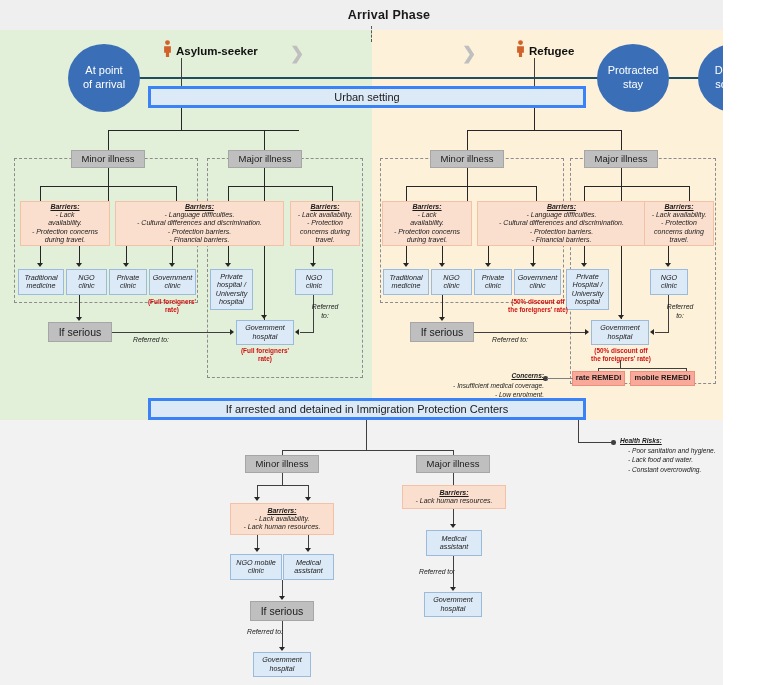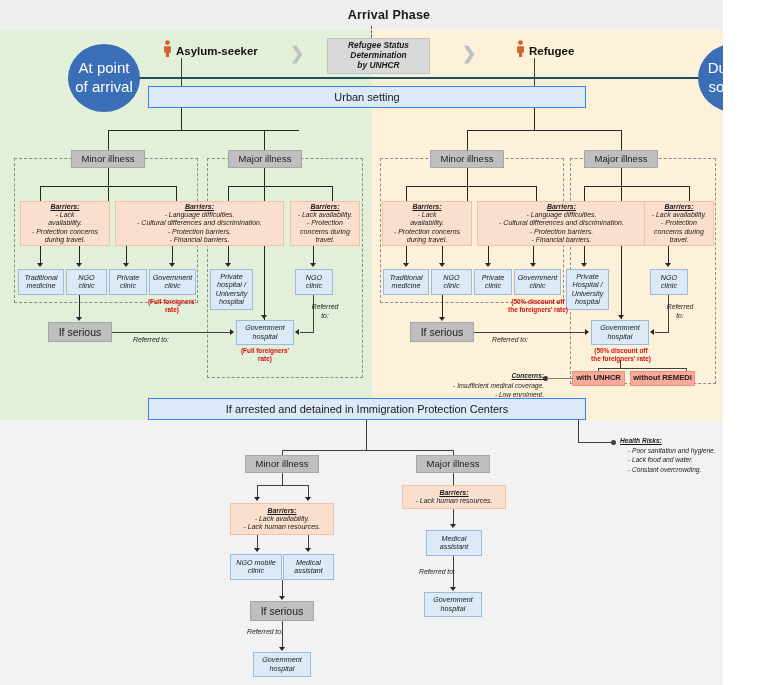--- a/index.html
+++ b/index.html
@@ -23,38 +23,38 @@
 
   
   #phase-divider{position:absolute;left:371px;top:26px;width:0;height:16px;
     border-left:1.4px dashed #595959;}
 
   
   .box{position:absolute;box-sizing:border-box;display:flex;align-items:center;
     justify-content:center;text-align:center;line-height:1.18;}
   .blue{background:#dce9f7;border:1px solid #9bbbdd;color:#1a1a1a;
     font-style:italic;font-size:7.2px;}
-  .blue-bar{background:#dce9f7;border:1px solid #3b82f6;color:#1a1a1a;
+  .blue-bar{background:#dce9f7;border:3px solid #3b82f6;color:#1a1a1a;
     font-size:11px;font-style:normal;}
   .gray{background:#bfbfbf;border:1px solid #a6a6a6;color:#1a1a1a;font-size:9.5px;}
   .gray-dark{background:#bfbfbf;border:1px solid #a6a6a6;color:#1a1a1a;font-size:10.5px;}
   .peach{background:#fbdfce;border:1px solid #f3c2a6;color:#1a1a1a;
     font-style:italic;font-size:7px;padding:2px 3px;}
   .salmon{background:#f9a99a;border:1px solid #ef8e7d;color:#1a1a1a;
     font-size:7.6px;font-weight:bold;}
   .unhcr{background:#d9d9d9;border:1px solid #c2c2c2;color:#1a1a1a;
     font-style:italic;font-size:8.4px;font-weight:bold;}
 
   .bar-under{position:absolute;text-align:center;color:#d01010;font-weight:bold;
     font-size:6.4px;line-height:1.2;}
 
   
   .ellipse{position:absolute;background:#3a6fb7;border-radius:50%;
     display:flex;align-items:center;justify-content:center;text-align:center;
-    color:#ffffff;font-size:15px;line-height:1.25;}
+    color:#ffffff;font-size:11px;line-height:1.25;}
 
   
   .ln{position:absolute;background:#262626;}
   .lnh{height:1.2px;}
   .lnv{width:1.2px;}
   .spine{position:absolute;background:#1f4e5f;}
 
   
   .arrow-d{position:absolute;width:0;height:0;border-left:3.2px solid transparent;
     border-right:3.2px solid transparent;border-top:4.6px solid #262626;}
@@ -108,35 +108,34 @@
 
   <svg class="person" style="left:163px;top:40px;" viewBox="0 0 9 17">
     <circle cx="4.5" cy="2.6" r="2.4" fill="#d1622a"></circle>
     <path d="M1.1 6.2h6.8v6.6H6.1V17H2.9v-4.2H1.1z" fill="#d1622a"></path>
   </svg>
   <div style="position:absolute;left:176px;top:45px;font-size:11.5px;font-weight:bold;color:#111;">Asylum-seeker</div>
   <div class="ln lnv" style="left:181px;top:58px;width:1px;height:70px;background:#3f3f3f;"></div>
 
   <div class="chev" style="left:290px;top:45px;">❯</div>
 
-  <div class="box unhcr" style="left:327px;top:38px;width:103px;height:36px;">
-    <span style="white-space:pre-line;">Refugee Status
-Determination
-by UNHCR</span>
-  </div>
 
   <div class="chev" style="left:462px;top:45px;">❯</div>
 
   <svg class="person" style="left:516px;top:40px;" viewBox="0 0 9 17">
     <circle cx="4.5" cy="2.6" r="2.4" fill="#d1622a"></circle>
     <path d="M1.1 6.2h6.8v6.6H6.1V17H2.9v-4.2H1.1z" fill="#d1622a"></path>
   </svg>
   <div style="position:absolute;left:529px;top:45px;font-size:11.5px;font-weight:bold;color:#111;">Refugee</div>
   <div class="ln lnv" style="left:534px;top:58px;width:1px;height:70px;background:#3f3f3f;"></div>
 
+  <div class="ellipse" style="left:597px;top:44px;width:72px;height:68px;">
+    <span style="white-space:pre-line;">Protracted
+stay</span>
+  </div>
   <div class="ellipse" style="left:698px;top:44px;width:72px;height:68px;">
     <span style="white-space:pre-line;text-align:right;">Durable
 solution</span>
   </div>
 
   <div class="box blue-bar" style="left:148px;top:86px;width:438px;height:22px;">
     <span>Urban setting</span>
   </div>
 
   <div class="ln lnv" style="left:181px;top:108px;height:22px;"></div>
@@ -376,24 +375,24 @@
   <div class="arrow-l" style="left:650px;top:328.8px;"></div>
   <div class="lbl-wrap" style="left:660px;top:303px;width:40px;white-space:pre-line;">Referred
 to:</div>
 
   <div class="ln lnv" style="left:620px;top:360px;height:8px;background:#3f3f3f;"></div>
   <div class="ln lnh" style="left:598px;top:368px;width:88px;background:#3f3f3f;"></div>
   <div class="ln lnv" style="left:598px;top:368px;height:5px;background:#3f3f3f;"></div>
   <div class="ln lnv" style="left:686px;top:368px;height:5px;background:#3f3f3f;"></div>
 
   <div class="box salmon" style="left:572px;top:371px;width:53px;height:15px;">
-    <span>with UNHCR</span>
+    <span>rate REMEDI</span>
   </div>
   <div class="box salmon" style="left:630px;top:371px;width:65px;height:15px;">
-    <span>without REMEDI</span>
+    <span>mobile REMEDI</span>
   </div>
 
   <div class="dot" style="left:543px;top:376px;"></div>
   <div class="ln lnh" style="left:547px;top:378px;width:26px;background:#7f7f7f;"></div>
   <div class="note" style="left:448px;top:371px;width:96px;text-align:right;">
     <u>Concerns:</u><br>
     <span>- Insufficient medical coverage.</span><br>
     <span>- Low enrolment.</span>
   </div>
 

